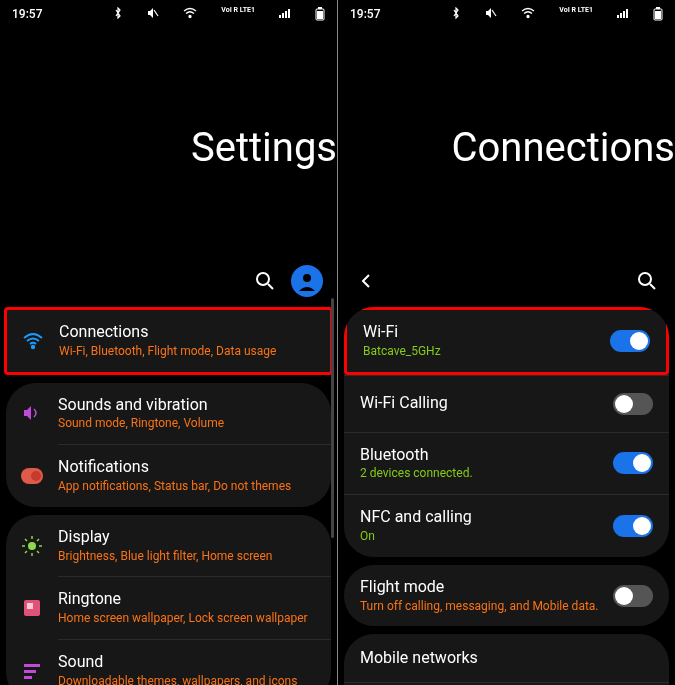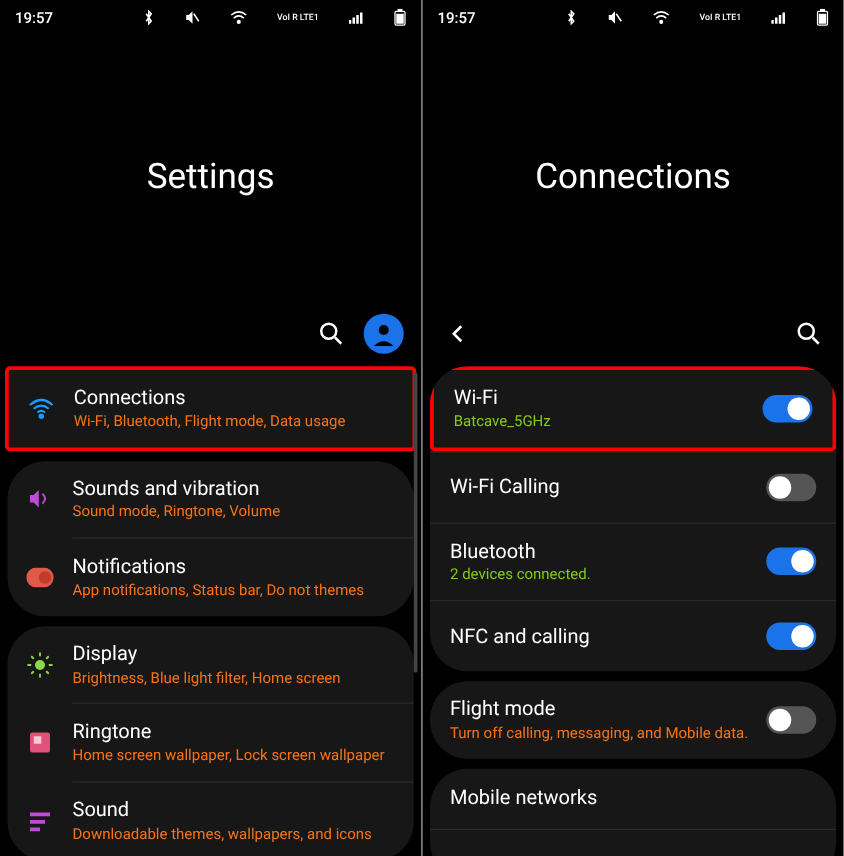--- a/index.html
+++ b/index.html
@@ -30,26 +30,26 @@
     display: flex;
     justify-content: space-between;
     align-items: center;
     font-size: 12px;
     font-weight: 500;
     color: #fff;
   }
   .status-icons {
     display: flex;
     gap: 24px;
-    align-items: center;
+    font-weight: bold;
   }
   .status-icons svg, .status-icons span { color: #fff; }
   .page-title {
-    text-align: center;
-    font-size: 28px;
+    text-align: right;
+    font-size: 40px;
     font-weight: 400;
     margin-top: 100px;
     color: #fff;
   }
   .toolbar {
     display: flex;
     align-items: center;
     padding: 0 14px;
     margin-top: 90px;
     height: 40px;
@@ -367,20 +367,21 @@
         <div class="sub blue">2 devices connected.</div>
       </div>
       <div class="toggle on">
           <div class="knob"></div>
         </div>
     </div>
     <div class="sep2"></div>
     <div class="item">
       <div class="texts">
         <div class="title">NFC and calling</div>
+        <div class="sub blue">On</div>
       </div>
       <div class="toggle on">
           <div class="knob"></div>
         </div>
     </div>
   </div>
 
   <div class="card">
     <div class="item">
       <div class="texts">

